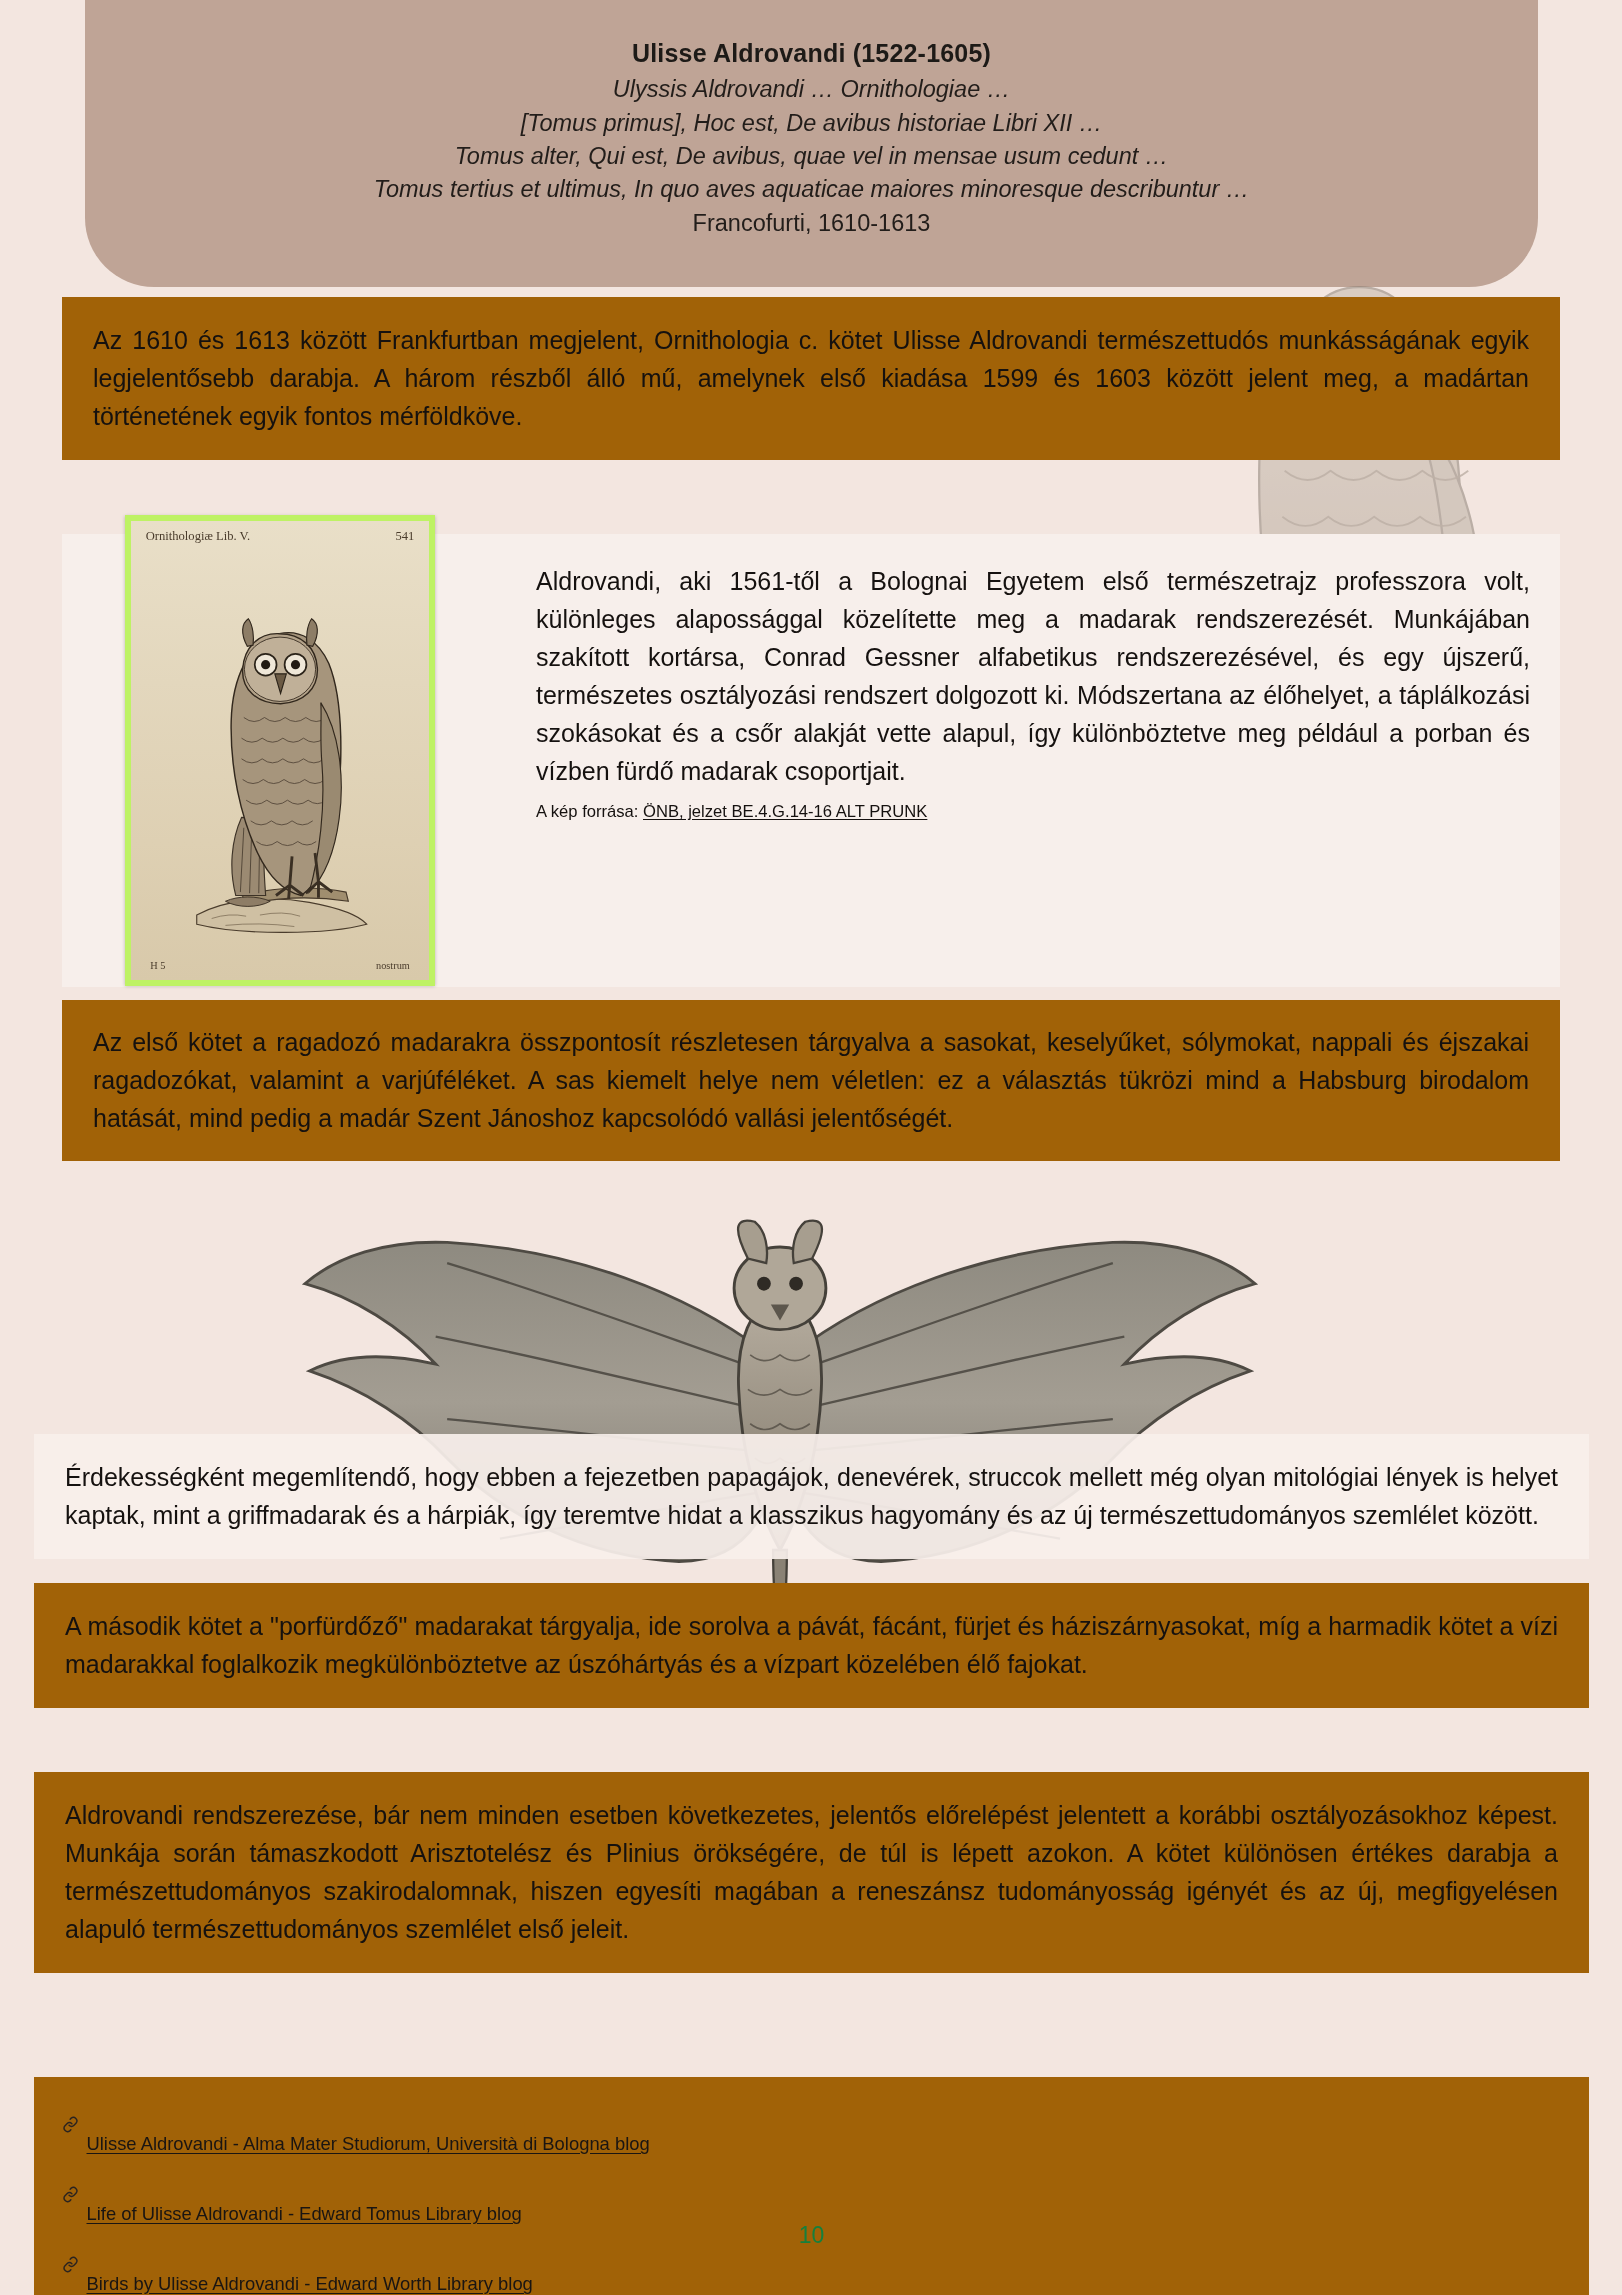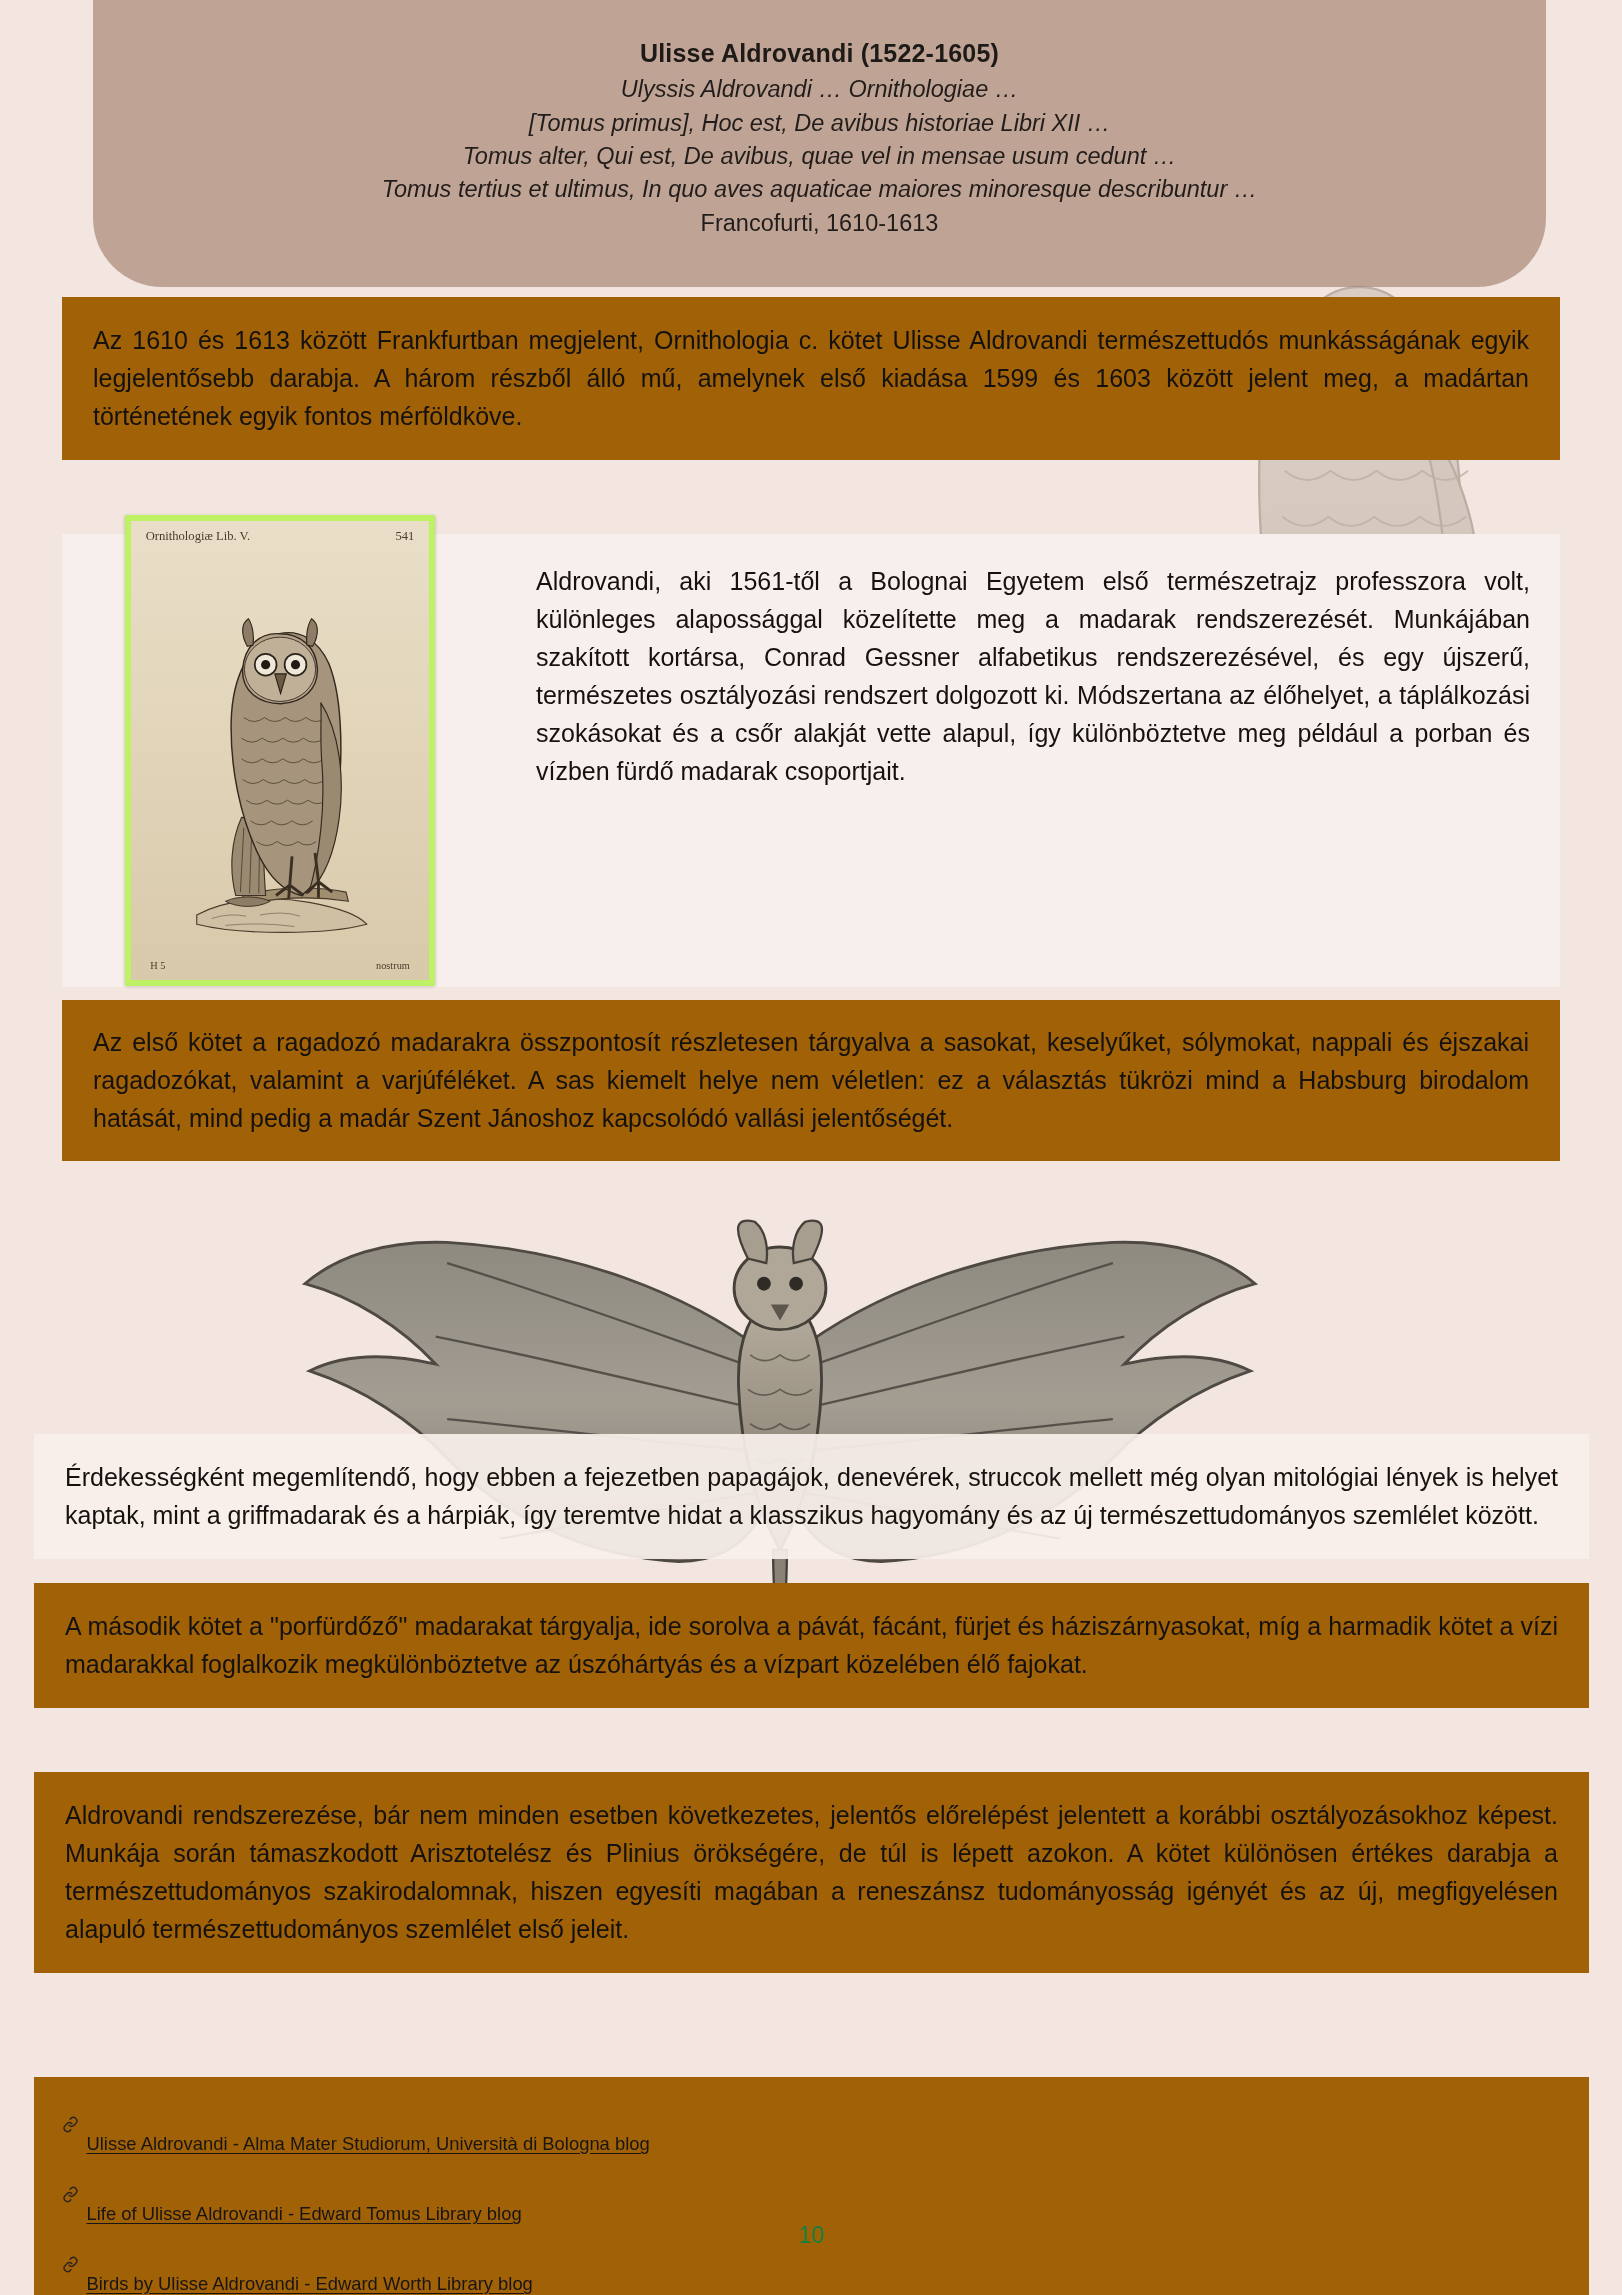--- a/index.html
+++ b/index.html
@@ -26,21 +26,20 @@
     background: #bfa496;
     border-bottom-left-radius: 69px;
     border-bottom-right-radius: 69px;
     display: flex;
     flex-direction: column;
     align-items: center;
     justify-content: center;
     text-align: center;
     box-sizing: border-box;
     padding: 5.7px 34px 13.8px 34px;
-    margin-left: 8px;
   }
   .header-title {
     font-size: 25px;
     font-weight: bold;
     letter-spacing: 0.2px;
     color: #1d1a17;
     margin-bottom: 5.7px;
   }
   .header-line {
     font-size: 23.5px;
@@ -370,20 +369,23 @@
 
     <div class="plate-bottom">
       <span>H 5</span>
       <span>nostrum</span>
     </div>
   </div>
 </div>
 
 <div class="panel" id="panel-bio">
   <p>Aldrovandi, aki 1561-től a Bolognai Egyetem első természetrajz professzora volt, különleges alapossággal közelítette meg a madarak rendszerezését. Munkájában szakított kortársa, Conrad Gessner alfabetikus rendszerezésével, és egy újszerű, természetes osztályozási rendszert dolgozott ki. Módszertana az élőhelyet, a táplálkozási szokásokat és a csőr alakját vette alapul, így különböztetve meg például a porban és vízben fürdő madarak csoportjait.</p>
+  <p class="source-line">
+    <span>A kép forrása: </span><u>ÖNB, jelzet BE.4.G.14-16 ALT PRUNK</u>
+  </p>
 </div>
 
 <div class="panel" id="panel-first-volume">
   <p>Az első kötet a ragadozó madarakra összpontosít részletesen tárgyalva a sasokat, keselyűket, sólymokat, nappali és éjszakai ragadozókat, valamint a varjúféléket. A sas kiemelt helye nem véletlen: ez a választás tükrözi mind a Habsburg birodalom hatását, mind pedig a madár Szent Jánoshoz kapcsolódó vallási jelentőségét.</p>
 </div>
 
 <svg class="bat-illustration" viewBox="0 0 880 370" xmlns="http://www.w3.org/2000/svg">
   <defs>
     <linearGradient id="wingGrad" x1="0" y1="0" x2="0" y2="1">
       <stop offset="0%" stop-color="#8e8a80"></stop>

